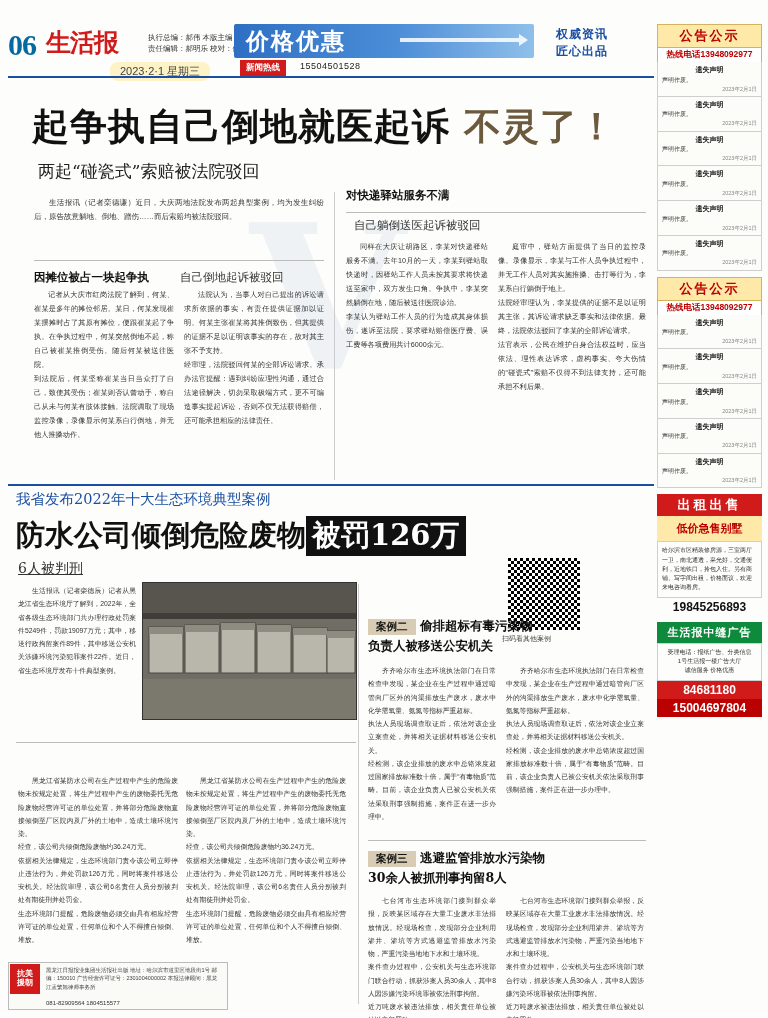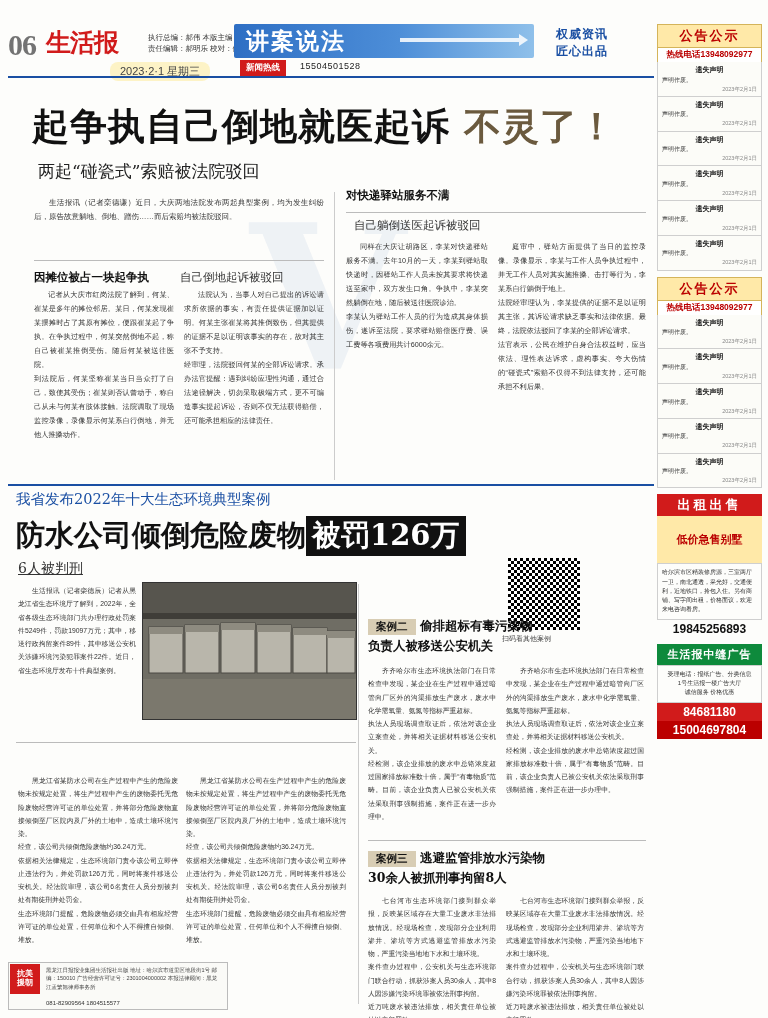--- a/index.html
+++ b/index.html
@@ -11,21 +11,21 @@
     color: #111;
     overflow: hidden;
     position: relative;
   }
   .page { width:768px; height:1018px; position:relative; background:#fdfdfb; }
 
   
   .masthead { position:absolute; left:0; top:0; width:768px; height:78px; }
   .pagenum {
     position:absolute; left:8px; top:28px;
-    font-size:30px; font-weight:bold; color:#737373;
+    font-size:30px; font-weight:bold; color:#0369a1;
     font-family:"Liberation Serif", serif; letter-spacing:-1px;
   }
   .logo {
     position:absolute; left:46px; top:26px;
     font-size:25px; font-weight:bold; color:#d11b1b;
     font-family:"DejaVu Serif", serif; letter-spacing:-1px;
   }
   .credits {
     position:absolute; left:148px; top:32px;
     font-size:7.5px; color:#333; line-height:1.5;
@@ -86,21 +86,21 @@
     font-size:6px; color:#444; line-height:1.5; padding:3px 4px;
     background:#fcfcf8;
   }
   .ad-item b { font-size:7px; color:#222; display:block; text-align:center; }
   .ad-item .date { text-align:right; color:#888; font-size:5.5px; }
   .ad-block-2 { margin-top:6px; }
   .rent-head {
     background:#d11b1b; color:#fff; text-align:center; font-weight:bold;
     font-size:13px; letter-spacing:3px; padding:2px 0; margin-top:6px;
   }
-  .rent-sub { text-align:center; font-size:11px; font-weight:bold; color:#b00; background:#ffe9a8; padding:16px 0;}
+  .rent-sub { text-align:center; font-size:11px; font-weight:bold; color:#b00; background:#ffe9a8; padding:5px 0;}
   .rent-body { border:1px solid #cfcfcf; font-size:6px; line-height:1.55; padding:4px; color:#333; }
   .rent-tel { text-align:center; font-size:12px; font-weight:bold; color:#111; padding:2px 0; }
   .ad-foot {
     margin-top:6px; background:#0e8a3c; color:#fff; text-align:center;
     font-size:11px; font-weight:bold; padding:3px 0; letter-spacing:1px;
   }
   .ad-foot-body { border:1px solid #cfcfcf; font-size:6px; line-height:1.55; padding:4px; color:#333; text-align:center;}
   .ad-foot-tel { background:#d11b1b; color:#fff; text-align:center; font-size:12px; font-weight:bold; padding:2px 0; }
 
   
@@ -188,21 +188,21 @@
 
   <div class="watermark">V</div>
 
   <div class="masthead">
     <div class="pagenum">06</div>
     <div class="logo">生活报</div>
     <div class="credits" style="white-space:pre-line;">执行总编：郝伟  本版主编：孙静
 责任编辑：郝明乐  校对：倪海波</div>
     <div class="banner"></div>
     <div class="banner-arrow"></div>
-    <div class="banner-title">讲案说法</div>
+    <div class="banner-title">价格优惠</div>
     <div class="slogan" style="white-space:pre-line;">权威资讯
 匠心出品</div>
     <div class="dateline">2023·2·1  星期三</div>
     <div class="hotline-tag">新闻热线</div>
     <div class="hotline-num">15504501528</div>
     <div class="rule"></div>
   </div>
 
   <div class="topstory">
     <div class="headline">

